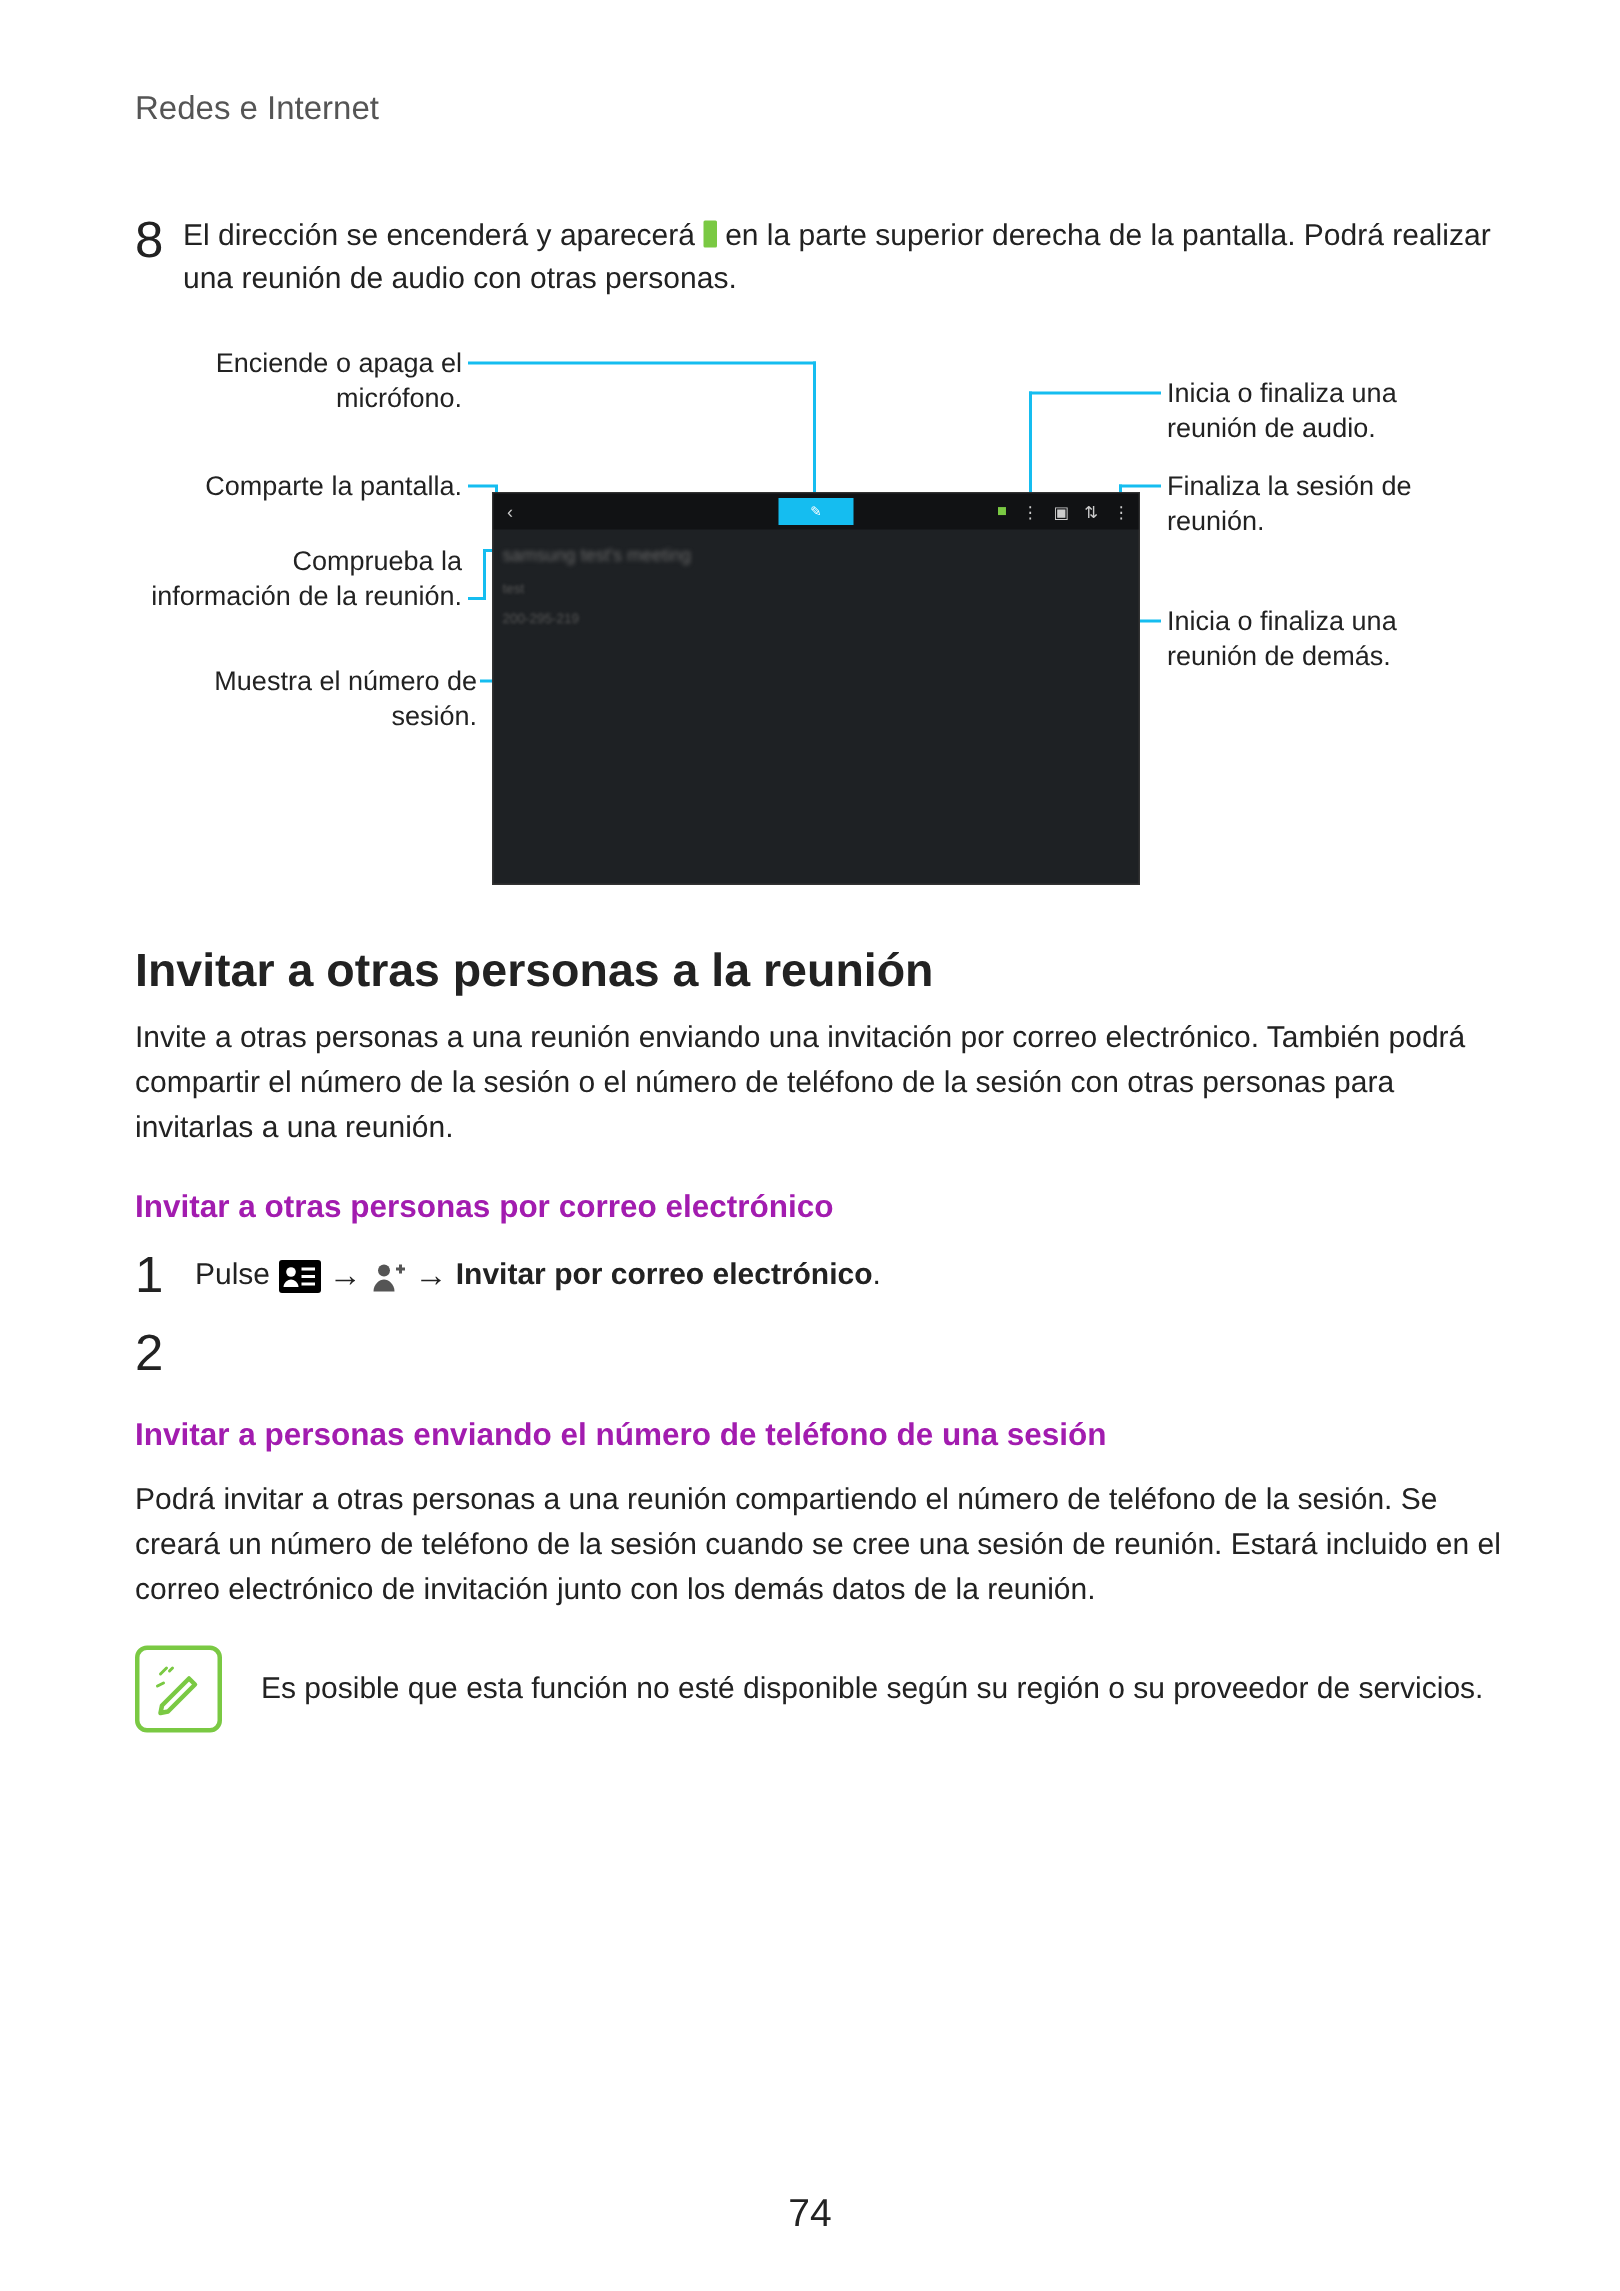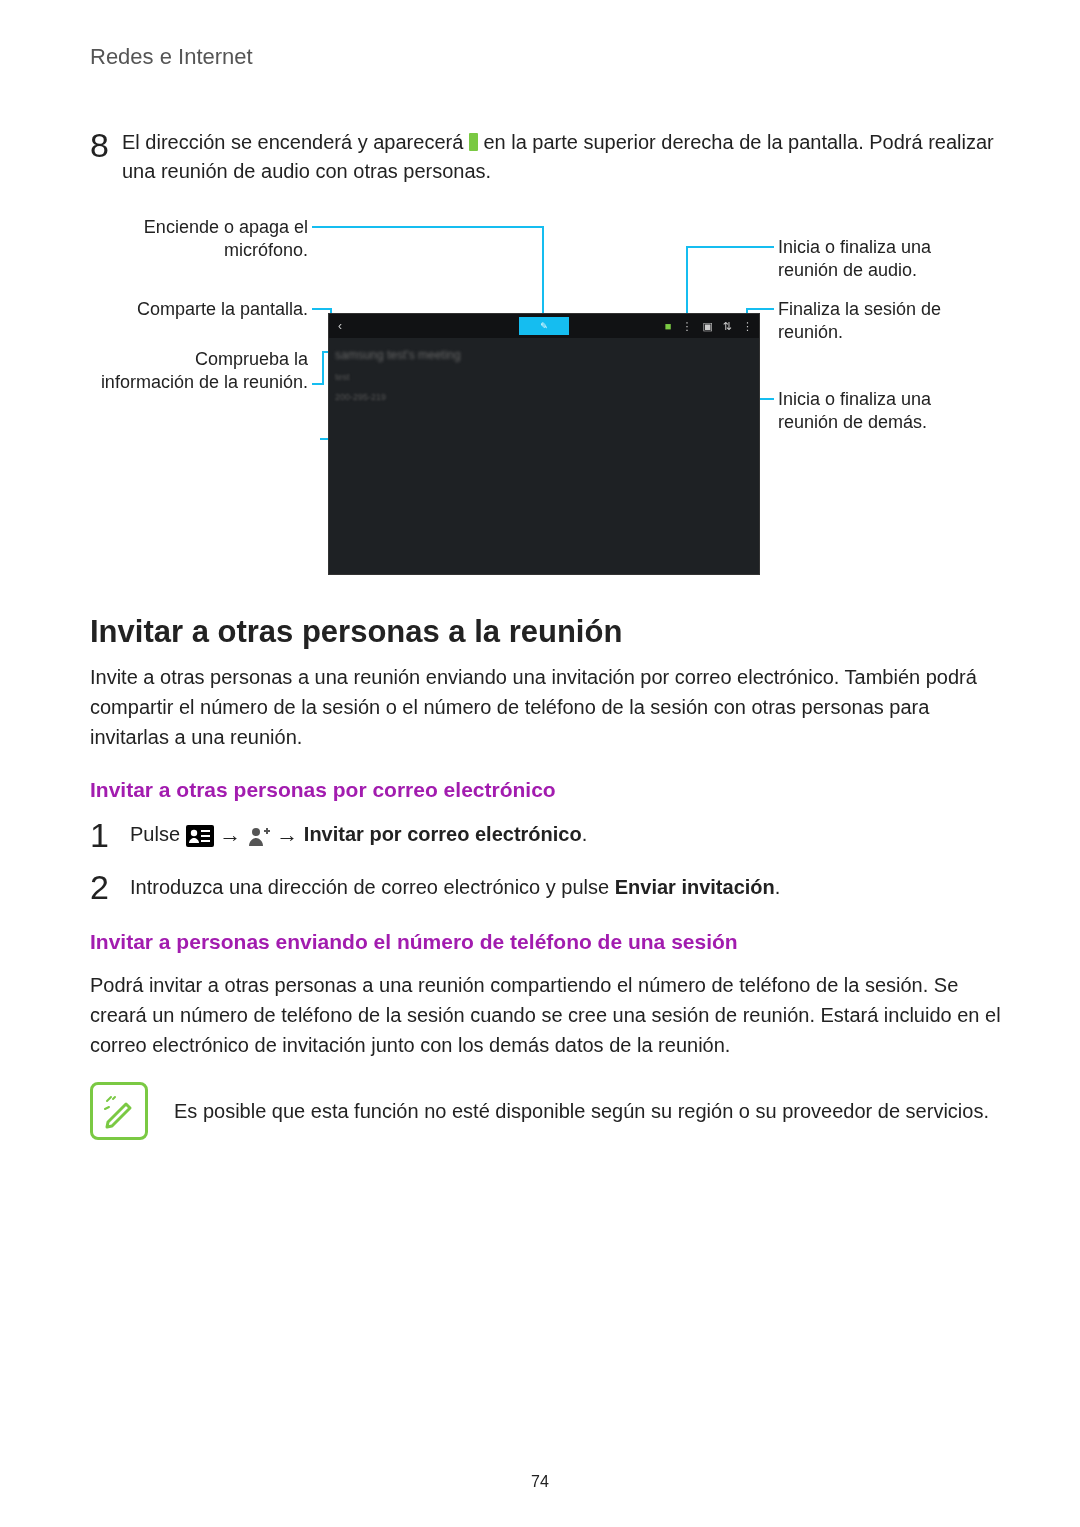--- a/index.html
+++ b/index.html
@@ -7,20 +7,21 @@
     margin: 0;
     background: #fff;
     color: #222;
     width: 1080px;
     height: 1527px;
     position: relative;
     box-sizing: border-box;
   }
   .page {
     padding: 40px 74px 40px 90px;
+    margin-top: 15px;
   }
   .header {
     font-size: 22px;
     color: #555;
     margin-top: 4px;
     margin-bottom: 58px;
     font-weight: 400;
   }
   .step8-row {
     display: flex;
@@ -190,41 +191,42 @@
   .note-text {
     font-size: 20px;
     line-height: 1.5;
   }
   .page-num {
     position: absolute;
     bottom: 36px;
     width: 1080px;
     left: 0;
     text-align: center;
-    font-size: 16px;
+    font-size: 26px;
   }
 </style>
 </head>
 <body>
 
 <div class="page">
   <div class="header">Redes e Internet</div>
 
   <div class="step8-row">
     <div class="step-num">8</div>
     <div class="step8-text">
       <span>El dirección se encenderá y aparecerá </span><span class="mic-ind"></span><span> en la parte superior derecha de la pantalla. Podrá realizar una reunión de audio con otras personas.</span>
     </div>
   </div>
 
   <div class="diagram-zone">
 
     <div class="callout callout-left cl1">Enciende o apaga el micrófono.</div>
     <div class="callout callout-left cl2">Comparte la pantalla.</div>
     <div class="callout callout-left cl3">Comprueba la información de la reunión.</div>
+    <div class="callout callout-left cl4">Muestra el número de sesión.</div>
 
     <div class="callout callout-right cr1">Inicia o finaliza una reunión de audio.</div>
     <div class="callout callout-right cr2">Finaliza la sesión de reunión.</div>
     <div class="callout callout-right cr3">Inicia o finaliza una reunión de demás.</div>
 
     <div class="line lh" style="left:214px; top:18px; width:232px;"></div>
     <div class="line lv" style="left:444px; top:18px; height:89px;"></div>
 
     <div class="line lh" style="left:214px; top:100px; width:18px;"></div>
     <div class="line lv" style="left:232px; top:100px; height:105px;"></div>
@@ -304,23 +306,20 @@
             <rect x="19" y="3" width="2" height="6" fill="#555"></rect>
           </svg>
       </span>
       <span class="arrow">→</span>
       <span class="b">Invitar por correo electrónico</span><span>.</span>
     </div>
   </div>
 
   <div class="nstep">
     <div class="num">2</div>
-    <div class="txt">
-      <span>Introduzca una dirección de correo electrónico y pulse </span><span class="b">Enviar invitación</span><span>.</span>
-    </div>
   </div>
 
   <div class="subhead">Invitar a personas enviando el número de teléfono de una sesión</div>
   <p class="para">Podrá invitar a otras personas a una reunión compartiendo el número de teléfono de la sesión. Se creará un número de teléfono de la sesión cuando se cree una sesión de reunión. Estará incluido en el correo electrónico de invitación junto con los demás datos de la reunión.</p>
 
   <div class="note-row">
     <div class="note-icon-box">
       <svg width="36" height="36" viewBox="0 0 36 36">
         <path d="M7 29 L25 11 L29 15 L11 33 L6 34 Z" fill="none" stroke="#7ac943" stroke-width="3" stroke-linejoin="round"></path>
         <path d="M6 8 L10 4 M12 6 L14 4 M8 14 L4 16" stroke="#7ac943" stroke-width="2" stroke-linecap="round"></path>

